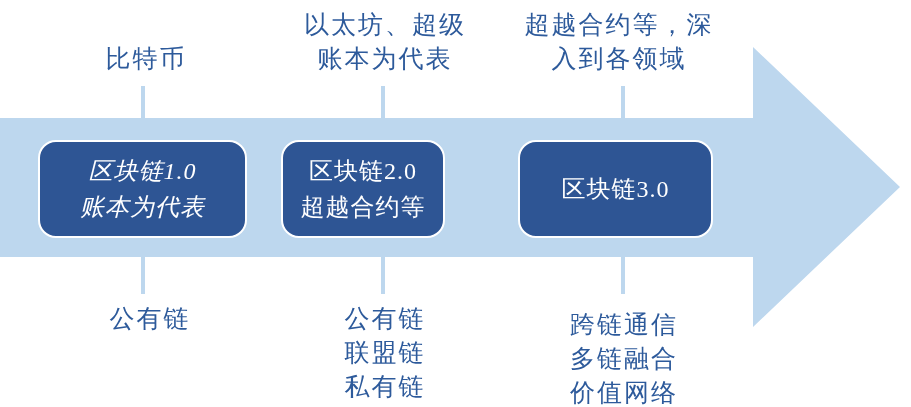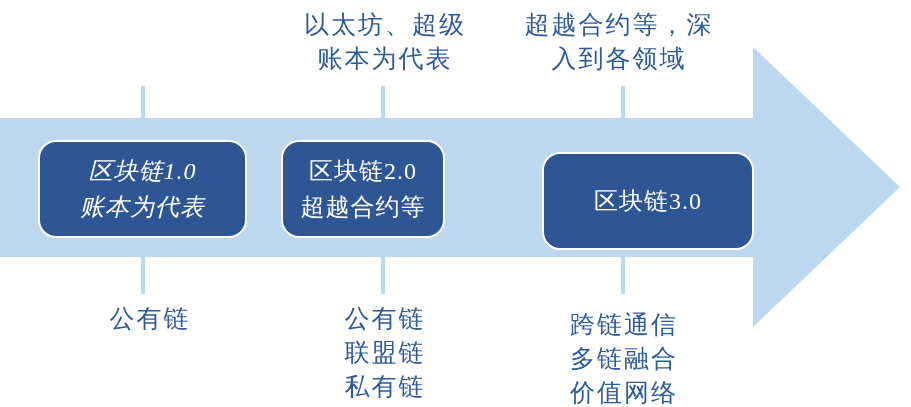--- a/index.html
+++ b/index.html
@@ -44,21 +44,21 @@
     align-items: center;
     justify-content: center;
     color: #ffffff;
     font-size: 24px;
     line-height: 36px;
     letter-spacing: 1px;
     text-align: center;
   }
   .stage-box-1 { left: 38px;  width: 209px; font-style: italic; }
   .stage-box-2 { left: 281px; width: 164px; }
-  .stage-box-3 { left: 542px; width: 212px; margin-top: 12px; }
+  .stage-box-3 { left: 518px; width: 195px; }
 
   .diagram-label {
     position: absolute;
     transform: translateX(-50%);
     text-align: center;
     color: #2D5A9B;
     font-size: 25px;
     line-height: 34px;
     letter-spacing: 2px;
     white-space: pre-line;
@@ -79,20 +79,21 @@
     <polygon points="0,118 753,118 753,47 900,187 753,327 753,257 0,257" fill="#BDD7EE"></polygon>
   </svg>
 
   <div class="connector top-connector-1"></div>
   <div class="connector top-connector-2"></div>
   <div class="connector top-connector-3"></div>
   <div class="connector bottom-connector-1"></div>
   <div class="connector bottom-connector-2"></div>
   <div class="connector bottom-connector-3"></div>
 
+  <div class="diagram-label top-label-1">比特币</div>
   <div class="diagram-label top-label-3">超越合约等，深
 入到各领域</div>
   <div class="diagram-label top-label-2">以太坊、超级
 账本为代表</div>
 
   <div class="stage-box stage-box-1">
     <span>区块链1.0</span>
     <span>账本为代表</span>
   </div>
   <div class="stage-box stage-box-2">

